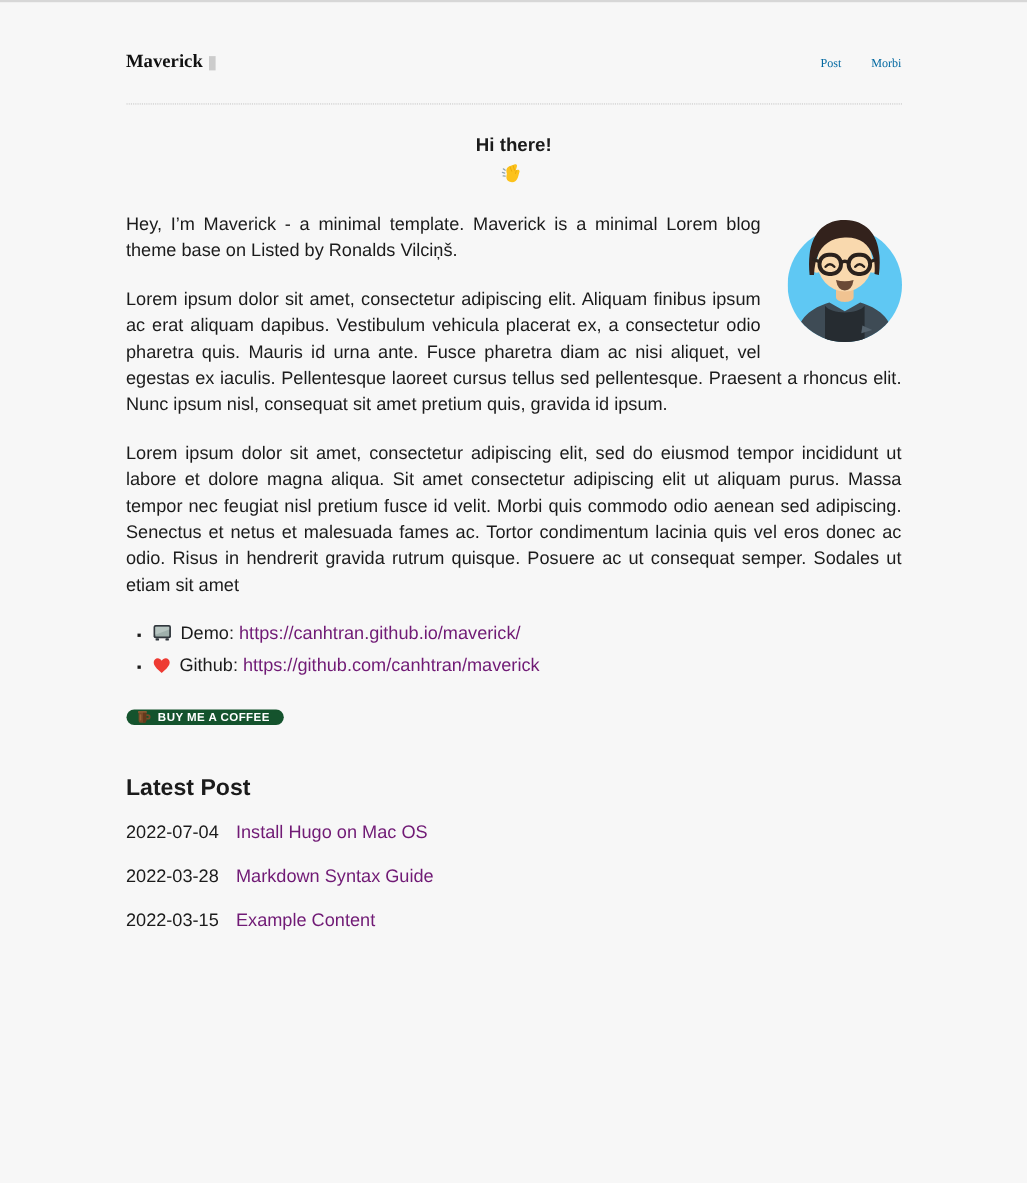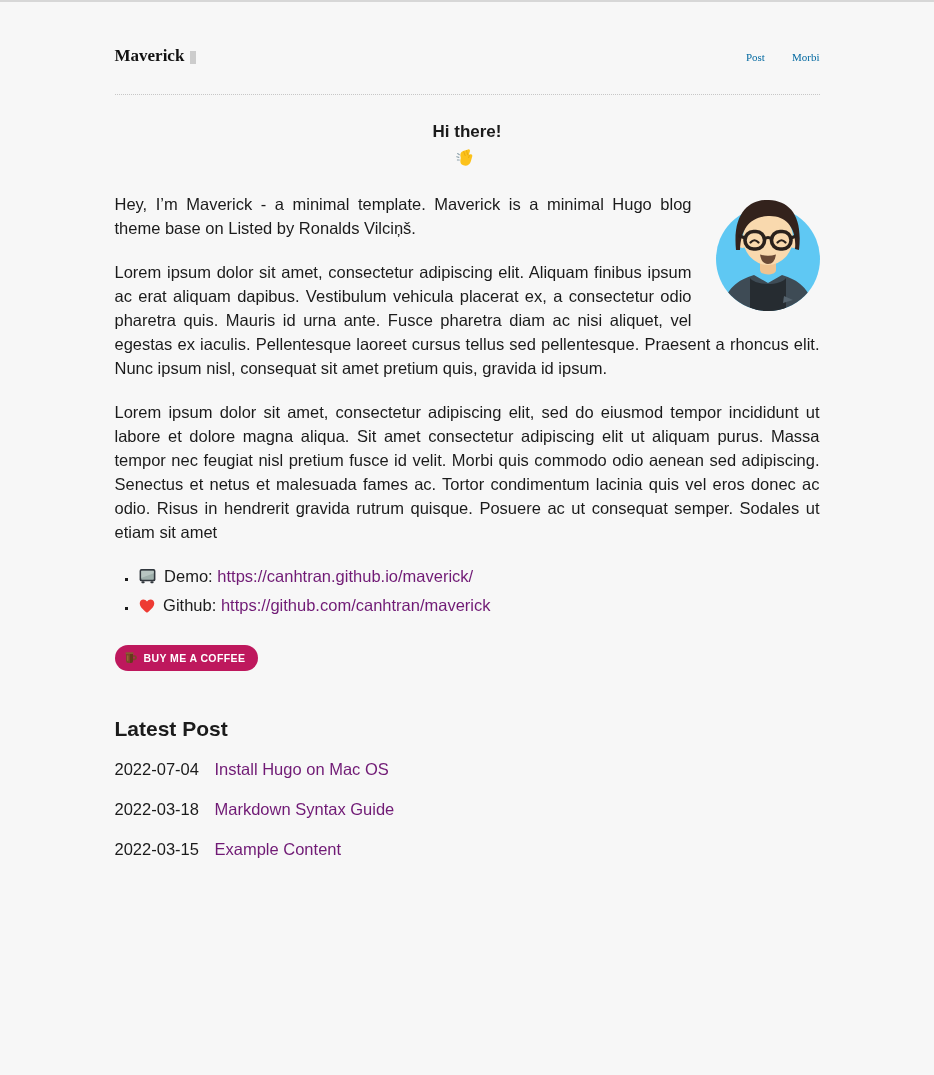--- a/index.html
+++ b/index.html
@@ -36,22 +36,22 @@
   p.para { text-align: justify; margin: 0 0 20px; line-height: 24px; }
   ul.links { margin: 20px 0 20px; padding-left: 23px; list-style: square; }
   ul.links li { line-height: 24.5px; }
   ul.links li::marker { font-size: 11px; }
   a.ulink { color: #701a75; text-underline-offset: 2.5px; text-decoration-thickness: 1px; cursor: pointer; }
   .emoji { display: inline-block; vertical-align: -4px; margin-right: 3px; }
   p.thanks { margin: 0 0 20px; line-height: 24px; }
 
   .coffee-btn {
     display: inline-flex; align-items: center; gap: 5px;
-    background: #be185d; color: #fff;
-    height: 26px; border-radius: 13px; padding: 0 13px 0 8px;
+    background: #14532d; color: #fff;
+    height: 14px; border-radius: 13px; padding: 0 13px 0 8px;
     font-weight: bold; font-size: 10.5px; letter-spacing: 0.4px;
     text-decoration: none; cursor: pointer; margin: 4px 0 8px;
     font-family: "Liberation Sans", sans-serif;
   }
 
   h2.latest-heading { font-size: 21px; font-weight: bold; margin: 38px 0 16px; }
   p.post-row { margin: 0 0 16px; line-height: 24px; }
   .post-date { margin-right: 11px; }
 </style>
 </head>
@@ -106,21 +106,21 @@
           <rect x="29" y="35.5" width="19.5" height="17.5" rx="8.5" stroke-width="3.6"></rect>
           <rect x="55.5" y="35.5" width="19.5" height="17.5" rx="8.5" stroke-width="3.6"></rect>
           <path d="M48.5 43 q3.5 -3 7 0" stroke-width="3"></path>
           <path d="M29 42 L22.5 39.5 M75 42 L81.5 39.5" stroke-width="3"></path>
         </g>
         <path d="M34.5 46.5 q4 -4.5 8 0 M61.5 46.5 q4 -4.5 8 0" stroke="#2A211C" stroke-width="2.2" fill="none" stroke-linecap="round"></path>
         <path d="M44 58.5 q8 2.5 16 0 q-1.5 9.5 -8 9.5 q-6.5 0 -8 -9.5 z" fill="#6B4A36"></path>
       </svg>
     </div>
 
-    <p class="para">Hey, I’m Maverick - a minimal template. Maverick is a minimal Hugo blog theme base on Listed by Ronalds Vilciņš.</p>
+    <p class="para">Hey, I’m Maverick - a minimal template. Maverick is a minimal Lorem blog theme base on Listed by Ronalds Vilciņš.</p>
     <p class="para">Lorem ipsum dolor sit amet, consectetur adipiscing elit. Aliquam finibus ipsum ac erat aliquam dapibus. Vestibulum vehicula placerat ex, a consectetur odio pharetra quis. Mauris id urna ante. Fusce pharetra diam ac nisi aliquet, vel egestas ex iaculis. Pellentesque laoreet cursus tellus sed pellentesque. Praesent a rhoncus elit. Nunc ipsum nisl, consequat sit amet pretium quis, gravida id ipsum.</p>
     <p class="para">Lorem ipsum dolor sit amet, consectetur adipiscing elit, sed do eiusmod tempor incididunt ut labore et dolore magna aliqua. Sit amet consectetur adipiscing elit ut aliquam purus. Massa tempor nec feugiat nisl pretium fusce id velit. Morbi quis commodo odio aenean sed adipiscing. Senectus et netus et malesuada fames ac. Tortor condimentum lacinia quis vel eros donec ac odio. Risus in hendrerit gravida rutrum quisque. Posuere ac ut consequat semper. Sodales ut etiam sit amet</p>
 
     <ul class="links">
       <li>
         <span class="emoji">
           <svg width="19" height="19" viewBox="0 0 36 36">
             <rect x="3" y="4" width="30" height="23" rx="3.5" fill="#31373D"></rect>
             <rect x="6" y="7" width="24" height="17" rx="1.5" fill="#9FB0AC"></rect>
             <path d="M6 7 h24 v5 l-24 9 z" fill="#C2CECA" opacity="0.7"></path>
@@ -156,21 +156,21 @@
       <span>BUY ME A COFFEE</span>
     </a>
 
     <h2 class="latest-heading">Latest Post</h2>
 
     <p class="post-row">
       <span class="post-date">2022-07-04</span>
       <a class="ulink">Install Hugo on Mac OS</a>
     </p>
     <p class="post-row">
-      <span class="post-date">2022-03-18</span>
+      <span class="post-date">2022-03-28</span>
       <a class="ulink">Markdown Syntax Guide</a>
     </p>
     <p class="post-row">
       <span class="post-date">2022-03-15</span>
       <a class="ulink">Example Content</a>
     </p>
 
   </main>
 </div>
 

